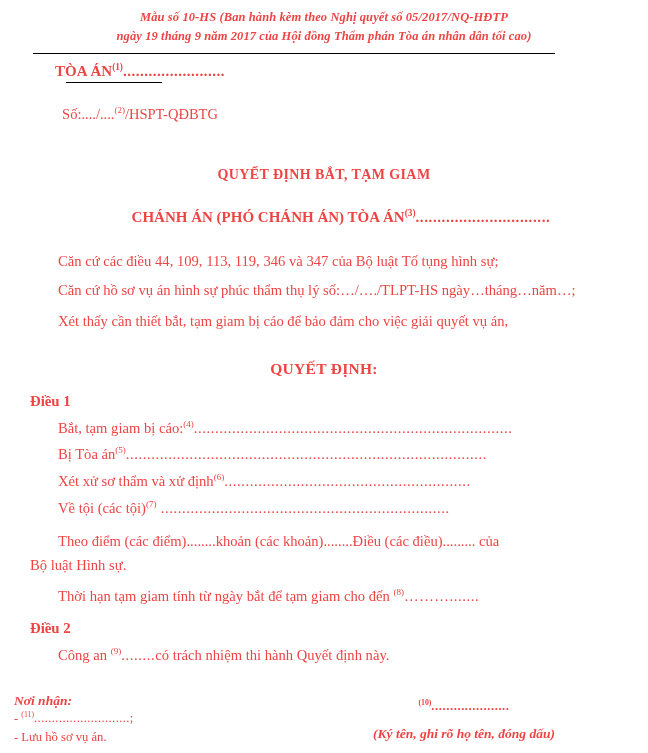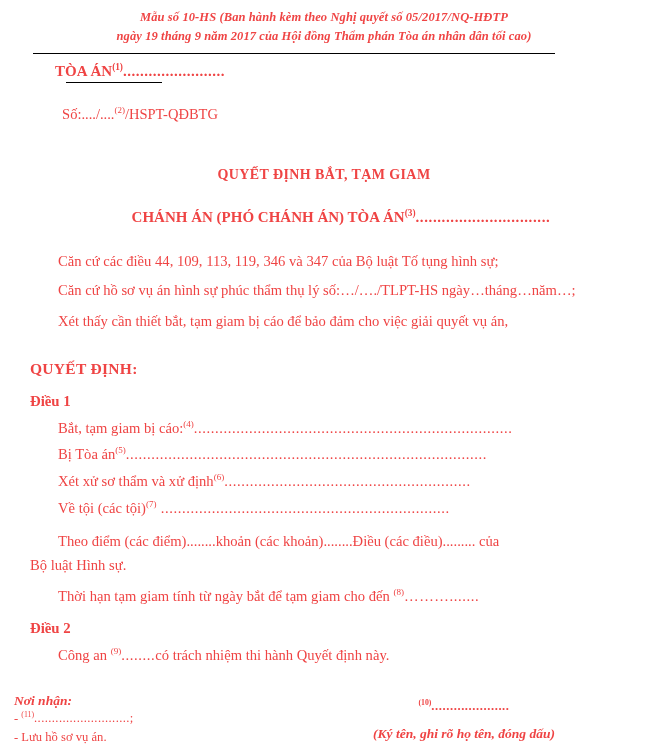--- a/index.html
+++ b/index.html
@@ -108,20 +108,21 @@
   }
   .subtitle {
     text-align: center;
     font-weight: bold;
     font-size: 15px;
     margin-top: 26px;
     padding-left: 34px;
     white-space: nowrap;
   }
   .decide-head {
+    text-align: center;
     font-weight: bold;
     font-size: 15.5px;
     letter-spacing: 0.3px;
     margin-top: 22px;
   }
 
   
   .body {
     margin-top: 24px;
     padding: 0 30px 0 30px;

